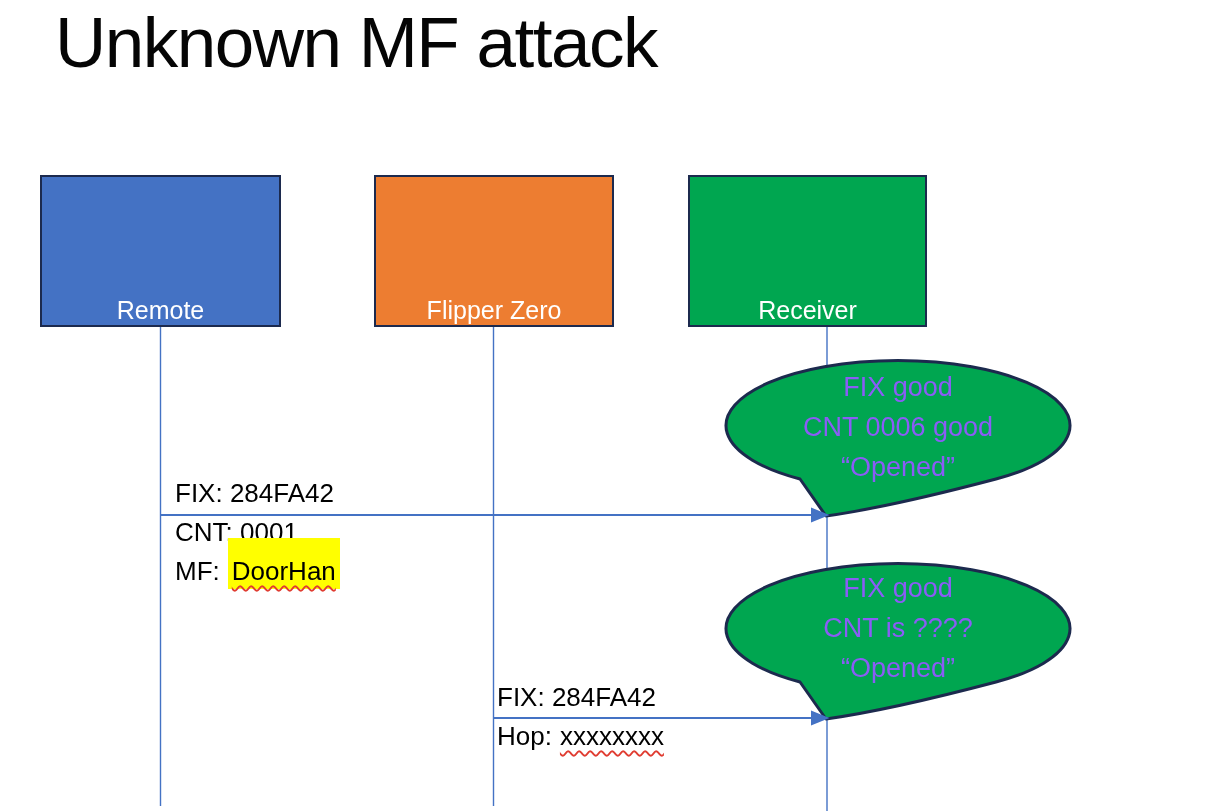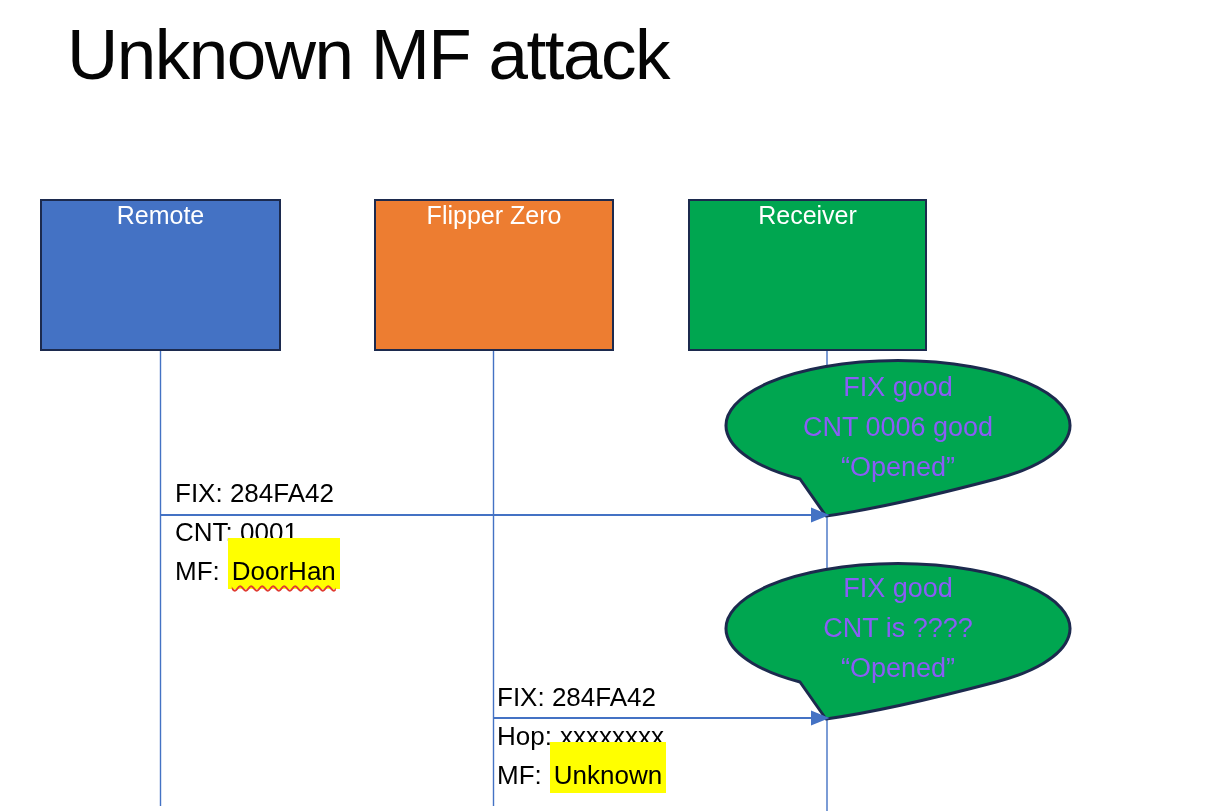--- a/index.html
+++ b/index.html
@@ -1,29 +1,29 @@
 <!DOCTYPE html>
 <html><head>
 <meta charset="utf-8">
 <style>
   html,body{margin:0;padding:0;background:#fff;}
   .slide{
     position:relative;width:1216px;height:811px;background:#ffffff;
     font-family:"Liberation Sans",sans-serif;overflow:hidden;
   }
   .slide-title{
-    position:absolute;left:55px;top:2px;margin:12px;
+    position:absolute;left:55px;top:2px;margin:0;
     font-size:71px;font-weight:300;letter-spacing:-1.5px;color:#050505;
     white-space:nowrap;
   }
   .layer{position:absolute;left:0;top:0;width:1216px;height:811px;pointer-events:none;}
   .actor{
     position:absolute;top:175px;height:152px;box-sizing:border-box;
-    border:2.5px solid #1c2a4e;display:flex;align-items:flex-start;justify-content:center;
-    color:#ffffff;font-size:25px;margin-top:24px;
+    border:2.5px solid #1c2a4e;display:flex;align-items:flex-end;justify-content:center;
+    color:#ffffff;font-size:25px;
   }
   .actor-remote{left:40px;width:241px;background:#4472C4;}
   .actor-flipper{left:374px;width:240px;background:#ED7D31;}
   .actor-receiver{left:688px;width:239px;background:#00A650;}
   .msg{
     position:absolute;font-size:26px;line-height:39px;color:#000000;white-space:nowrap;
   }
   .msg-1{left:175px;top:474px;}
   .msg-2{left:497px;top:678px;}
   .pfx{margin-right:8px;}
@@ -81,23 +81,20 @@
     <div>
       <span class="pfx">MF:</span><span class="hl sq">DoorHan</span>
     </div>
   </div>
 
   <div class="msg msg-2">
     <div>FIX: 284FA42</div>
     <div>
       <span class="pfx">Hop:</span><span class="sq">xxxxxxxx</span>
     </div>
-    <div>
-      <span class="pfx">MF:</span><span class="hl">Unknown</span>
-    </div>
   </div>
 
   <div class="callout-text callout-1-text">
     <div>FIX good</div>
     <div>CNT 0006 good</div>
     <div>“Opened”</div>
   </div>
   <div class="callout-text callout-2-text">
     <div>FIX good</div>
     <div>CNT is ????</div>

